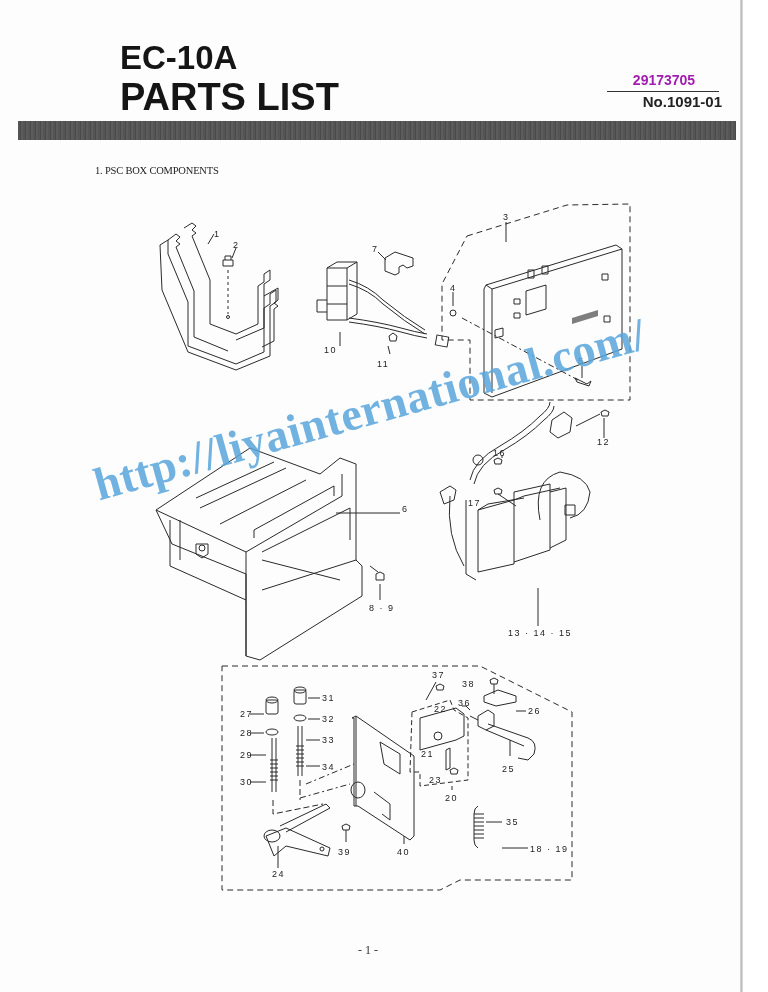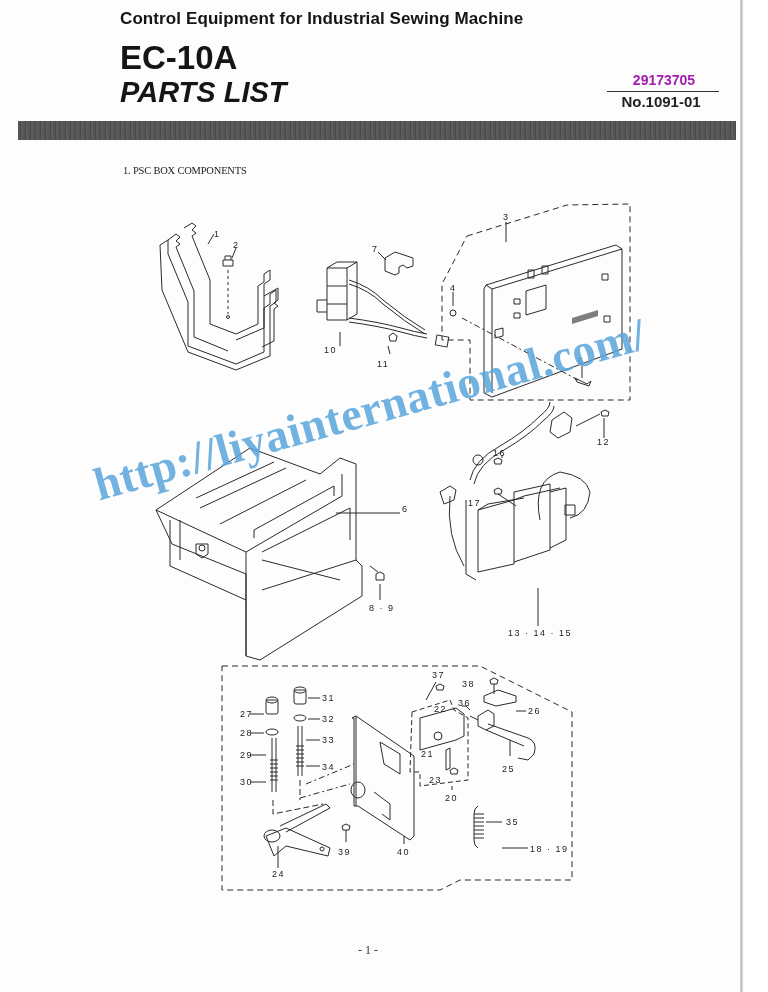--- a/index.html
+++ b/index.html
@@ -2,41 +2,40 @@
 <html><head>
 <meta charset="utf-8">
 <style>
   html, body { margin:0; padding:0; background:#ffffff; }
   body { width:768px; height:992px; position:relative; overflow:hidden; font-family:"Liberation Sans", sans-serif; color:#1a1a1a; }
   .page { position:absolute; left:0; top:0; width:768px; height:992px; background:#fdfdfd; }
   .edge { position:absolute; left:740px; top:0; width:3px; height:992px; background:linear-gradient(90deg,#d8d8d8,#bdbdbd,#e6e6e6); }
   .edge2 { position:absolute; left:744px; top:0; width:24px; height:992px; background:#ffffff; }
   .subtitle { position:absolute; left:120px; top:9px; font-size:17px; font-weight:bold; letter-spacing:0.1px; color:#151515; }
   .model { position:absolute; left:120px; top:39px; font-size:33px; font-weight:bold; color:#151515; }
-  .title { position:absolute; left:120px; top:76px; font-size:29px; font-weight:bold; color:#151515;font-style:italic; }
+  .title { position:absolute; left:120px; top:76px; font-size:38px; font-weight:bold; color:#151515; }
   .docnum { position:absolute; left:610px; top:72px; width:108px; text-align:center; font-size:14px; font-weight:bold; color:#a21caf; }
   .docrule { position:absolute; left:607px; top:91px; width:112px; height:1px; background:#333; }
-  .docver { position:absolute; left:600px; top:93px; width:122px; text-align:center; font-size:15px; font-weight:bold; color:#222; }
+  .docver { position:absolute; left:600px; top:93px; width:122px; text-align:right; font-size:15px; font-weight:bold; color:#222; }
   .band { position:absolute; left:18px; top:121px; width:718px; height:19px;
           background: repeating-linear-gradient(90deg,#555 0 2px,#4a4a4a 2px 3px,#5c5c5c 3px 5px); }
-  .section { position:absolute; left:95px; top:165px; font-family:"Liberation Serif", serif; font-size:10.5px; color:#222; letter-spacing:-0.2px;margin-left:28px; }
+  .section { position:absolute; left:95px; top:165px; font-family:"Liberation Serif", serif; font-size:10.5px; color:#222; letter-spacing:-0.2px; }
   .footer { position:absolute; left:358px; top:943px; font-family:"Liberation Serif", serif; font-size:12px; color:#333; }
   svg.diagram { position:absolute; left:0; top:0; }
   .callout { font-family:"Liberation Sans", sans-serif; font-size:9px; fill:#222; letter-spacing:1.5px; }
   .watermark { position:absolute; left:88px; top:460px; font-family:"Liberation Serif", serif; font-weight:bold; font-size:46px; color:#5aa6dc; opacity:0.85;
                transform-origin:0 0; transform:rotate(-15.5deg); white-space:nowrap; letter-spacing:0.5px; }
 </style>
 </head>
 <body>
 
 <div class="page">
   <div class="edge"></div>
   <div class="edge2"></div>
 
-  <div class="subtitle">Control Equipment for Industrial Sewing Machine</div>
   <div class="model">EC-10A</div>
   <div class="title">PARTS LIST</div>
 
   <div class="docnum">29173705</div>
   <div class="docrule"></div>
   <div class="docver">No.1091-01</div>
 
   <div class="band"></div>
 
   <div class="section">1. PSC BOX COMPONENTS</div>

